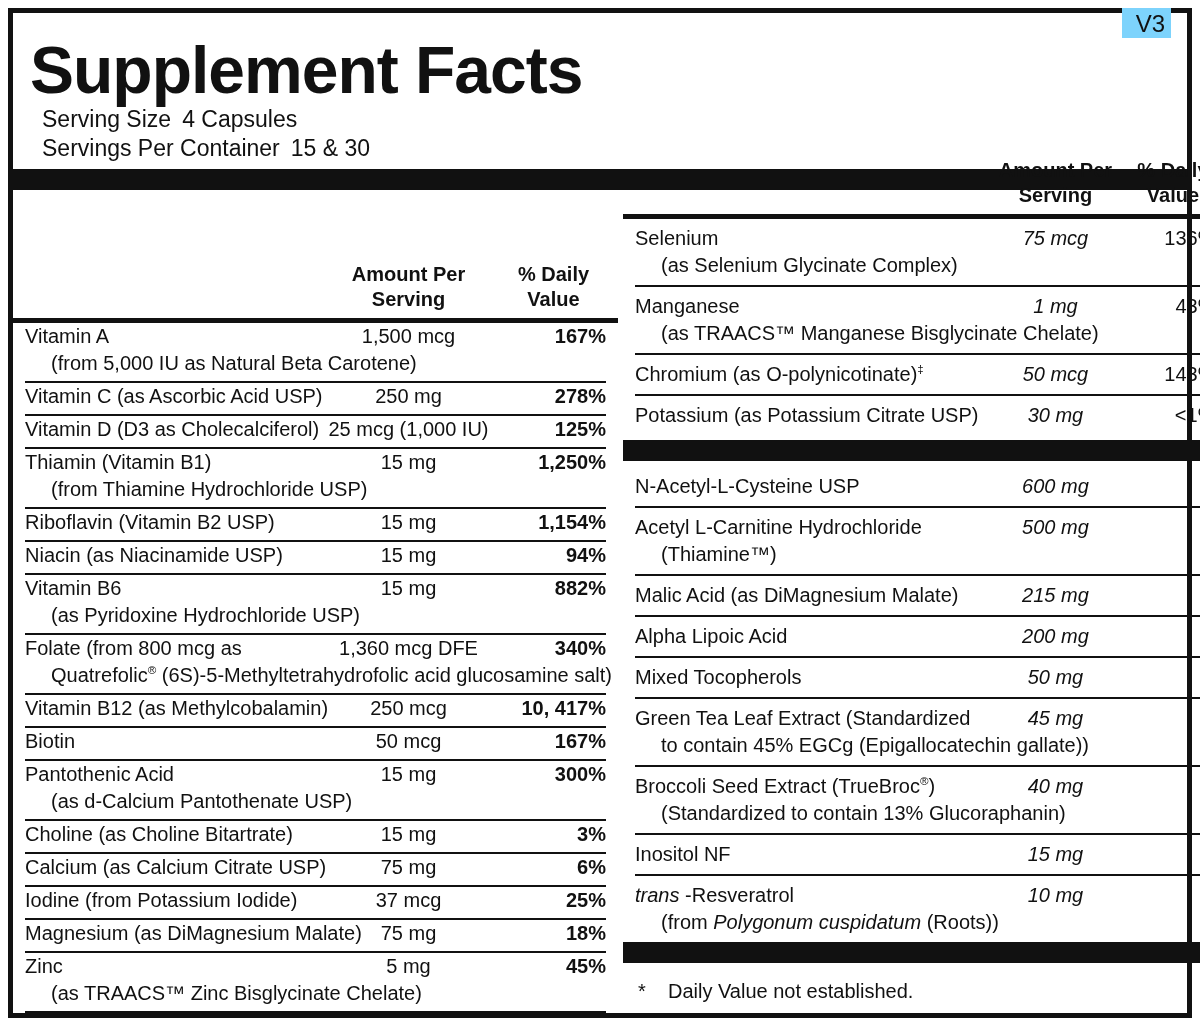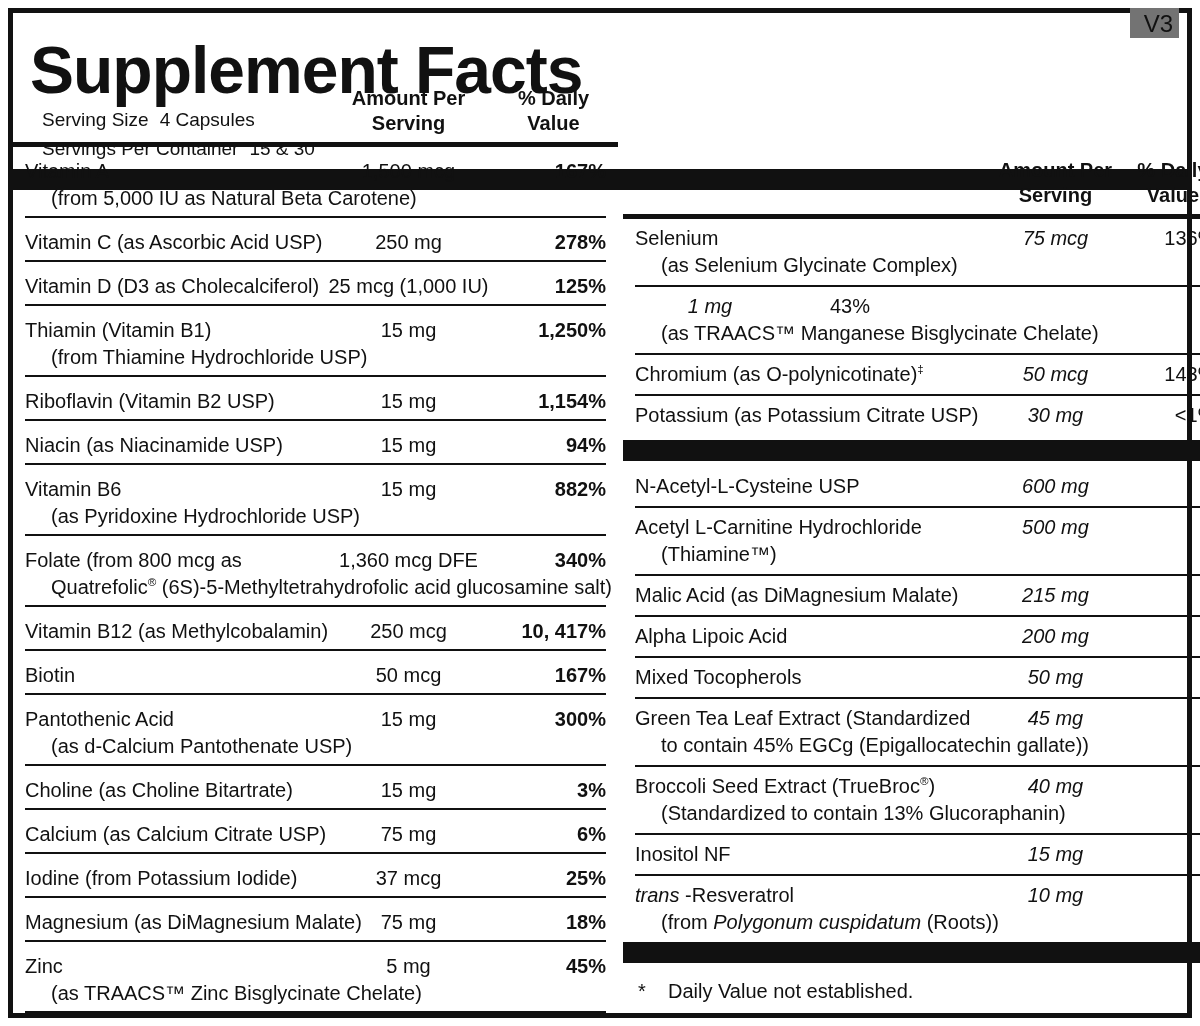--- a/index.html
+++ b/index.html
@@ -15,37 +15,37 @@
   .sheet {
     position: absolute;
     top: 8px; left: 8px; right: 8px; bottom: 8px;
     border: 5px solid #111111;
     background: #ffffff;
     display: flex;
     flex-direction: column;
   }
   .version {
     position: absolute;
-    top: -5px; right: 8px;
-    background: #737373;
+    top: -5px; right: 16px;
+    background: #7dd3fc;
     padding: 4px 6px 2px 14px;
     font-size: 24px;
     line-height: 1;
   }
   .head { padding: 25px 0 0 17px; }
   h1.title {
     margin: 0;
     font-size: 66px;
     font-weight: bold;
     letter-spacing: -1px;
     line-height: 0.98;
     white-space: nowrap;
   }
   .serving-line {
-    font-size: 19px;
+    font-size: 23px;
     line-height: 25px;
     margin-top: 4px;
     padding-left: 12px;
   }
   .serving-line .val { margin-left: 11px; }
   .top-bar {
     height: 21px;
     background: #111111;
     margin-top: 8px;
     flex: none;
@@ -82,21 +82,21 @@
     text-align: center;
     white-space: pre-line;
     flex: none;
   }
   .col-left .head-amount { width: 185px; }
   .col-left .head-dv { width: 105px; }
   .col-right .head-amount { width: 150px; }
   .col-right .head-dv { width: 85px; }
   .row {
     border-bottom: 2px solid #111111;
-    padding: 12px 0 6px;
+    padding: 1px 0 6px;
     font-size: 20px;
     line-height: 24px;
     flex: none;
   }
   .col-right .row { padding: 7px 0 8px; }
   .row.no-border { border-bottom: none; }
   .line1 { display: flex; align-items: flex-start; }
   .cell { flex: none; }
   .cell.name { flex: 1; min-width: 0; white-space: nowrap; padding-right: 2px; }
   .cell.amount { text-align: center; white-space: nowrap; }
@@ -273,20 +273,21 @@
       </div>
       <div class="rows" id="right-rows"><div class="row">
             <div class="line1">
               <div class="cell name"><span>Selenium</span></div>
               <div class="cell amount"><span>75 mcg</span></div>
               <div class="cell dv"><span>136%</span></div>
             </div>
             <div class="sub"><span>(as Selenium Glycinate Complex)</span></div>
           </div><div class="row">
             <div class="line1">
+              <div class="cell name"><span>Manganese</span></div>
               <div class="cell amount"><span>1 mg</span></div>
               <div class="cell dv"><span>43%</span></div>
             </div>
             <div class="sub"><span>(as TRAACS™ Manganese Bisglycinate Chelate)</span></div>
           </div><div class="row">
             <div class="line1">
               <div class="cell name"><span>Chromium (as O-polynicotinate)<sup>‡</sup></span></div>
               <div class="cell amount"><span>50 mcg</span></div>
               <div class="cell dv"><span>143%</span></div>
             </div>

